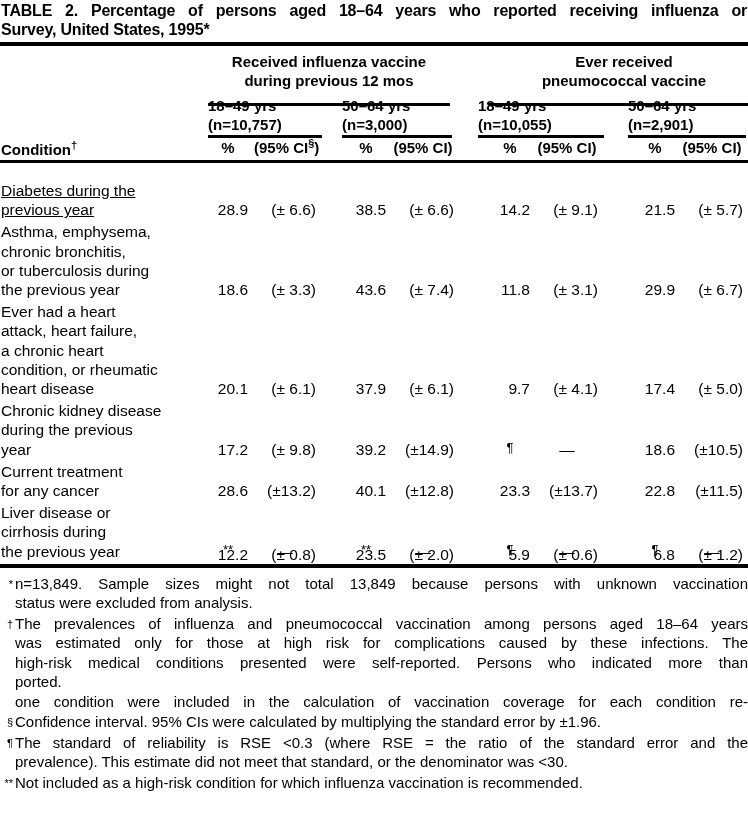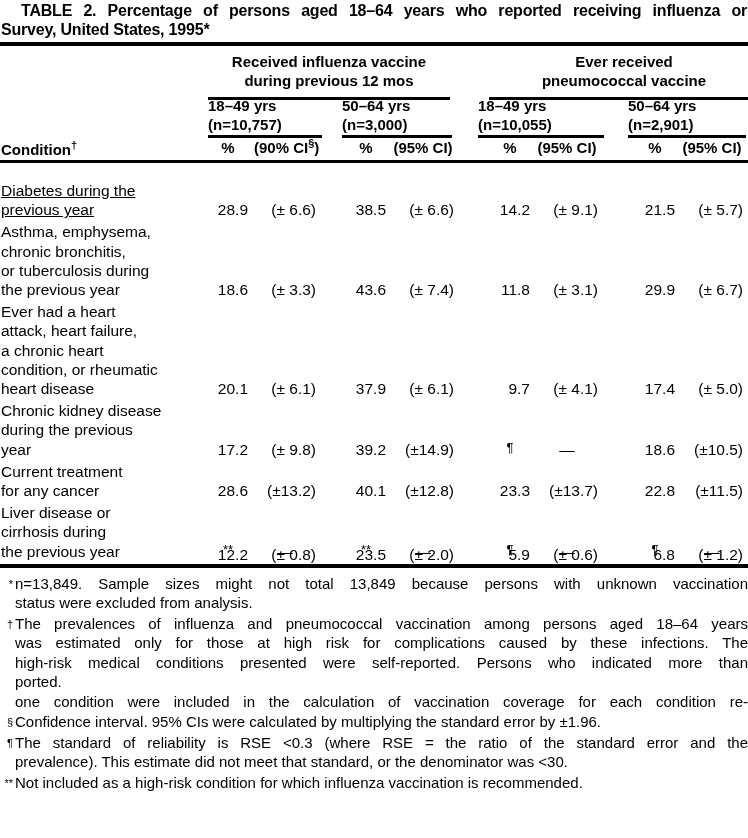--- a/index.html
+++ b/index.html
@@ -5,28 +5,28 @@
   html,body { margin:0; padding:0; background:#fff; }
   .page {
     position:relative; width:748px; height:838px; overflow:hidden;
     background:#ffffff; color:#000000;
     font-family:"Liberation Sans", sans-serif;
   }
   
   .title { padding:1px 1px 0 1px; font-weight:bold; font-size:16px;
            line-height:19px; letter-spacing:-0.2px; }
   .tline { white-space:normal; }
-  .tline.just { text-align:justify; text-align-last:justify;margin-left:20px; }
+  .tline.just { text-align:justify; text-align-last:justify; }
   
   .rule-heavy { height:4px; background:#000; }
   .rule-top { margin-top:3px; }
   
   .thead { position:relative; height:114px; font-weight:bold; font-size:15px; }
   .grp { position:absolute; top:6px; text-align:center; line-height:19px;
-         white-space:pre-line; border-bottom:3px solid #000; padding-bottom:7px; }
+         white-space:pre-line; border-bottom:3px solid #000; padding-bottom:13px; }
   .grp-flu { left:208px; width:242px; }
   .grp-pn  { left:489px; width:270px; }
   .sub { position:absolute; top:50px; text-align:left; line-height:19px;
          border-bottom:3px solid #000; padding-bottom:1px; }
   .sub-0 { left:208px; width:114px; }
   .sub-1 { left:342px; width:110px; }
   .sub-2 { left:478px; width:126px; }
   .sub-3 { left:628px; width:118px; }
   .cond-head { position:absolute; left:1px; bottom:2px; }
   sup.mk { font-size:11px; vertical-align:super; line-height:0; }
@@ -82,21 +82,21 @@
       <div>18–49 yrs</div>
       <div>(n=10,055)</div>
     </div>
     <div class="sub sub-3">
       <div>50–64 yrs</div>
       <div>(n=2,901)</div>
     </div>
 
     <div class="cell c0">
       <span class="val">%</span>
-      <span class="ci"><span>(90% CI</span><sup class="mk">§</sup><span>)</span></span>
+      <span class="ci"><span>(95% CI</span><sup class="mk">§</sup><span>)</span></span>
     </div>
     <div class="cell c1">
       <span class="val">%</span>
       <span class="ci">(95% CI)</span>
     </div>
     <div class="cell c2">
       <span class="val">%</span>
       <span class="ci">(95% CI)</span>
     </div>
     <div class="cell c3">

